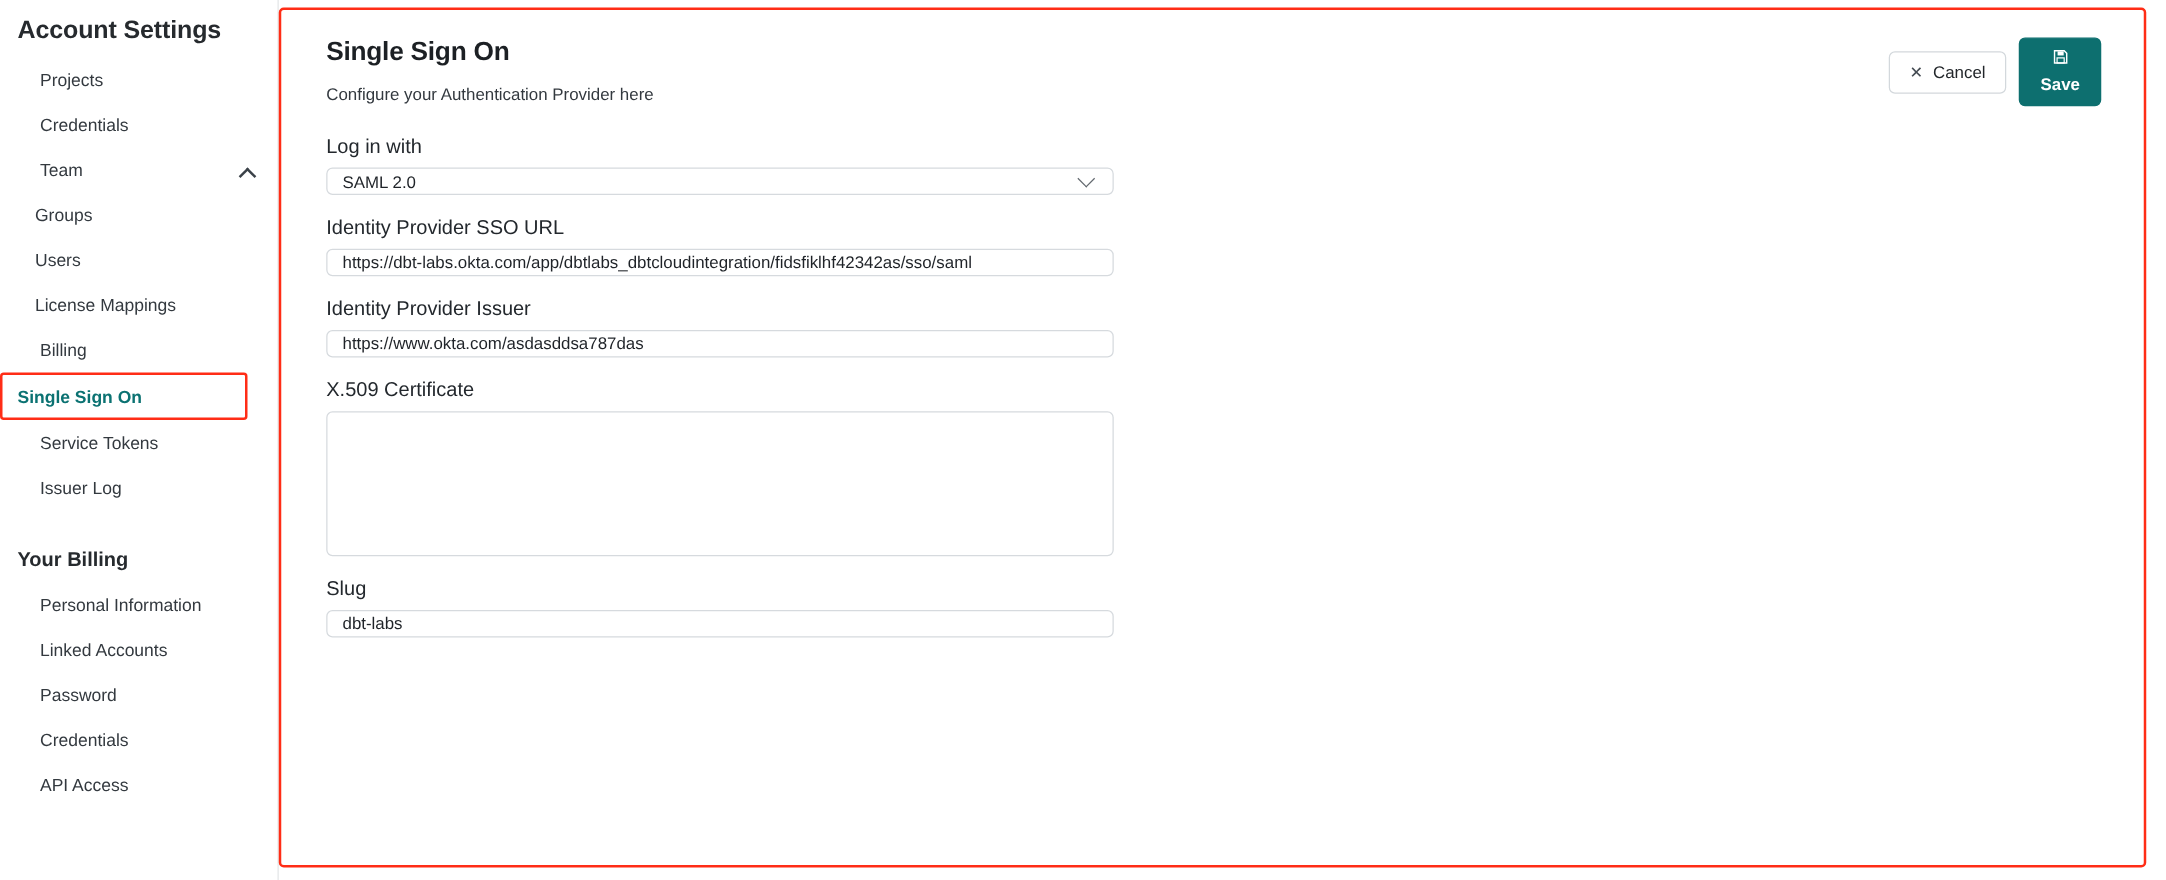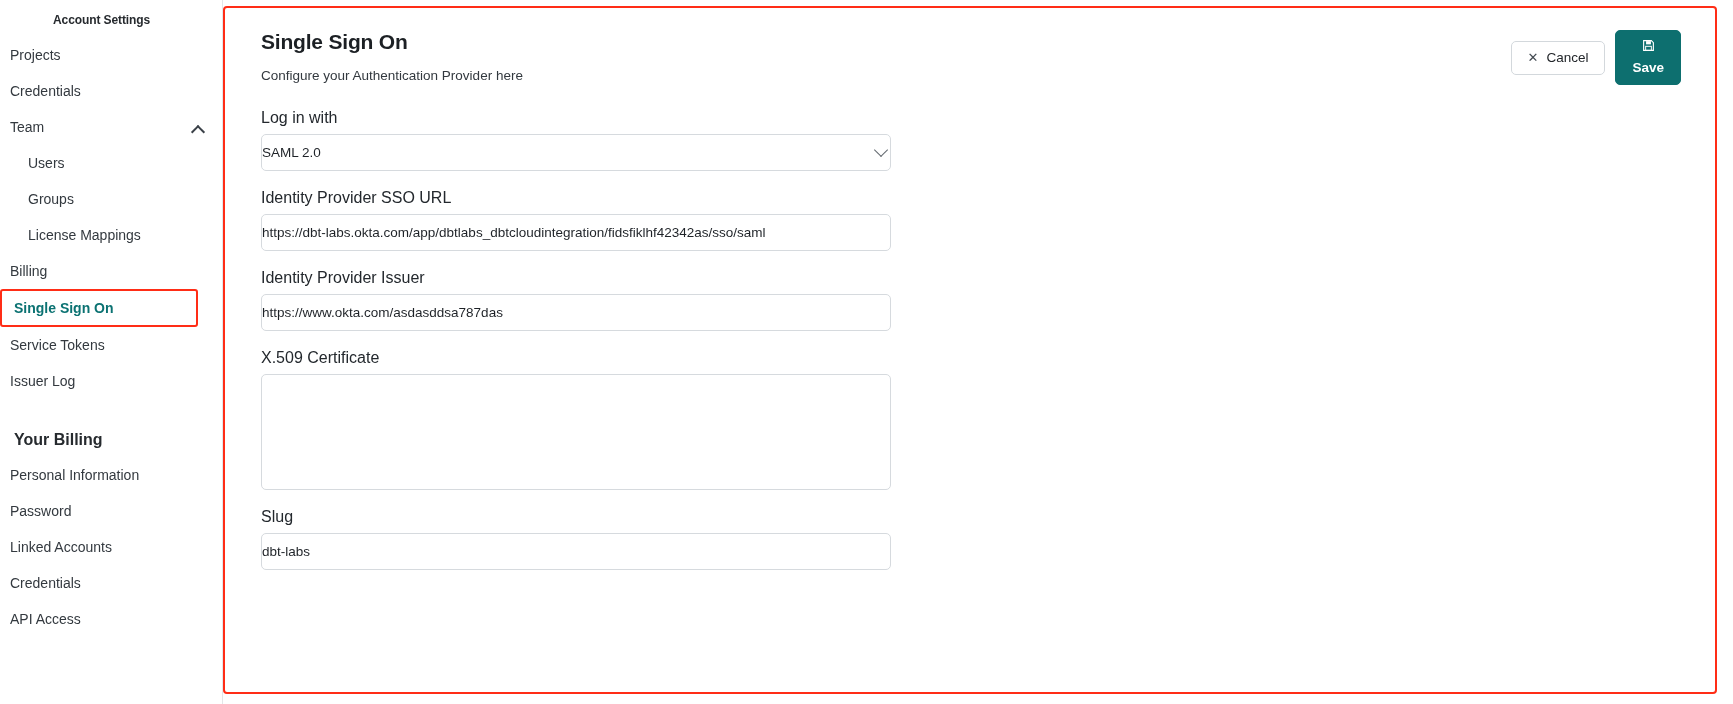--- a/index.html
+++ b/index.html
@@ -21,31 +21,30 @@
   .sidebar {
     width: 223px;
     min-width: 223px;
     height: 704px;
     background: #ffffff;
     border-right: 1px solid #e3e6e8;
     padding: 0;
     position: relative;
   }
   .sidebar-title {
-    font-size: 12px;
+    font-size: 20px;
     font-weight: bold;
     color: #262a2e;
     padding: 13px 14px 10px 14px;
     letter-spacing: -0.1px;
-    margin-left: 39px;
   }
   .nav-item {
     font-size: 14px;
     color: #33393f;
-    padding: 9px 10px;
+    padding: 9px 32px;
     line-height: 18px;
     cursor: pointer;
     white-space: nowrap;
   }
   .nav-item.sub { padding-left: 28px; }
   .nav-item.group-header {
     display: flex;
     align-items: flex-end;
     justify-content: space-between;
     padding-right: 16px;
@@ -150,27 +149,27 @@
   .form { margin: 24px 0 0 12px; }
   .field { margin-bottom: 18px; }
   .field-label {
     font-size: 16px;
     font-weight: normal;
     color: #23282d;
     margin-bottom: 7px;
   }
   .control {
     width: 630px;
-    height: 37px;
+    height: 22px;
     border: 1px solid #d6dade;
     border-radius: 5px;
     background: #fff;
     font-size: 13.5px;
     color: #1f2328;
-    padding: 0 0;
+    padding: 0 12px;
     font-family: "Liberation Sans", sans-serif;
     display: flex;
     align-items: center;
   }
   input.control { line-height: 32px; }
   .select {
     justify-content: space-between;
     cursor: pointer;
   }
   .select .caret {
@@ -200,35 +199,35 @@
     <div class="sidebar-title">Account Settings</div>
 
     <div class="nav-item">Projects</div>
     <div class="nav-item">Credentials</div>
 
     <div class="nav-item group-header">
       <span>Team</span>
       <span class="chev"></span>
     </div>
 
+    <div class="nav-item sub">Groups</div>
     <div class="nav-item sub">Users</div>
-    <div class="nav-item sub">Groups</div>
     <div class="nav-item sub">License Mappings</div>
 
     <div class="nav-item">Billing</div>
     <div class="nav-item selected">Single Sign On</div>
     <div class="nav-item">Service Tokens</div>
     <div class="nav-item">Issuer Log</div>
 
     <div class="section-gap"></div>
     <div class="section-title">Your Billing</div>
 
     <div class="nav-item">Personal Information</div>
+    <div class="nav-item">Linked Accounts</div>
     <div class="nav-item">Password</div>
-    <div class="nav-item">Linked Accounts</div>
     <div class="nav-item">Credentials</div>
     <div class="nav-item">API Access</div>
   </div>
 
   <div class="main-wrap">
     <div class="main">
 
       <div class="header-row">
         <div>
           <div class="page-title">Single Sign On</div>

